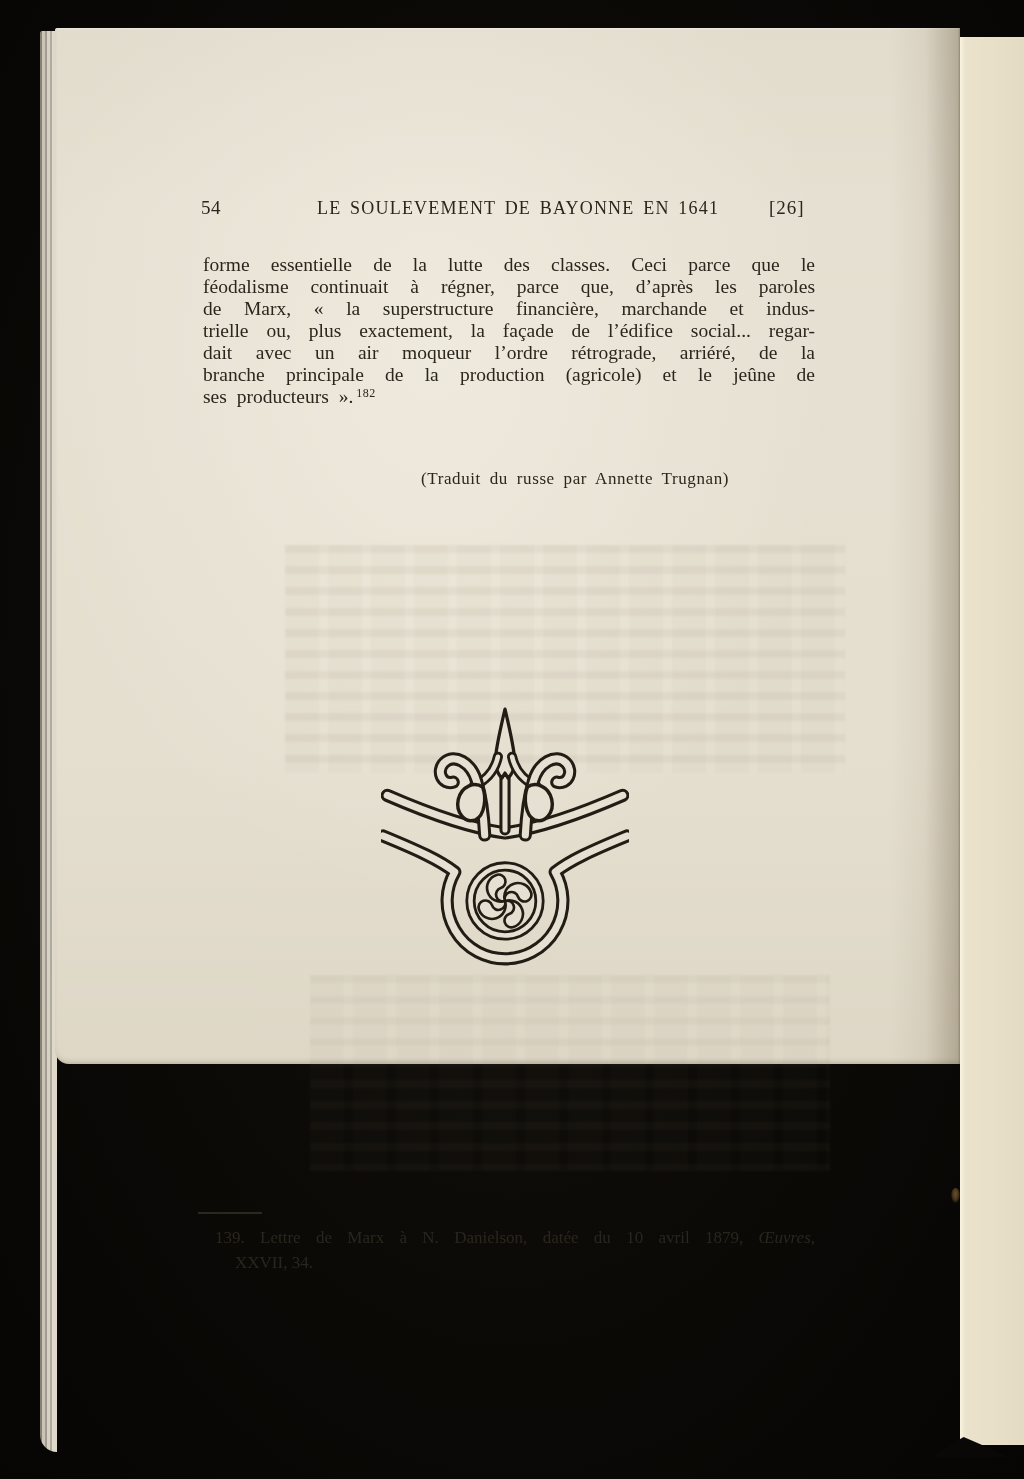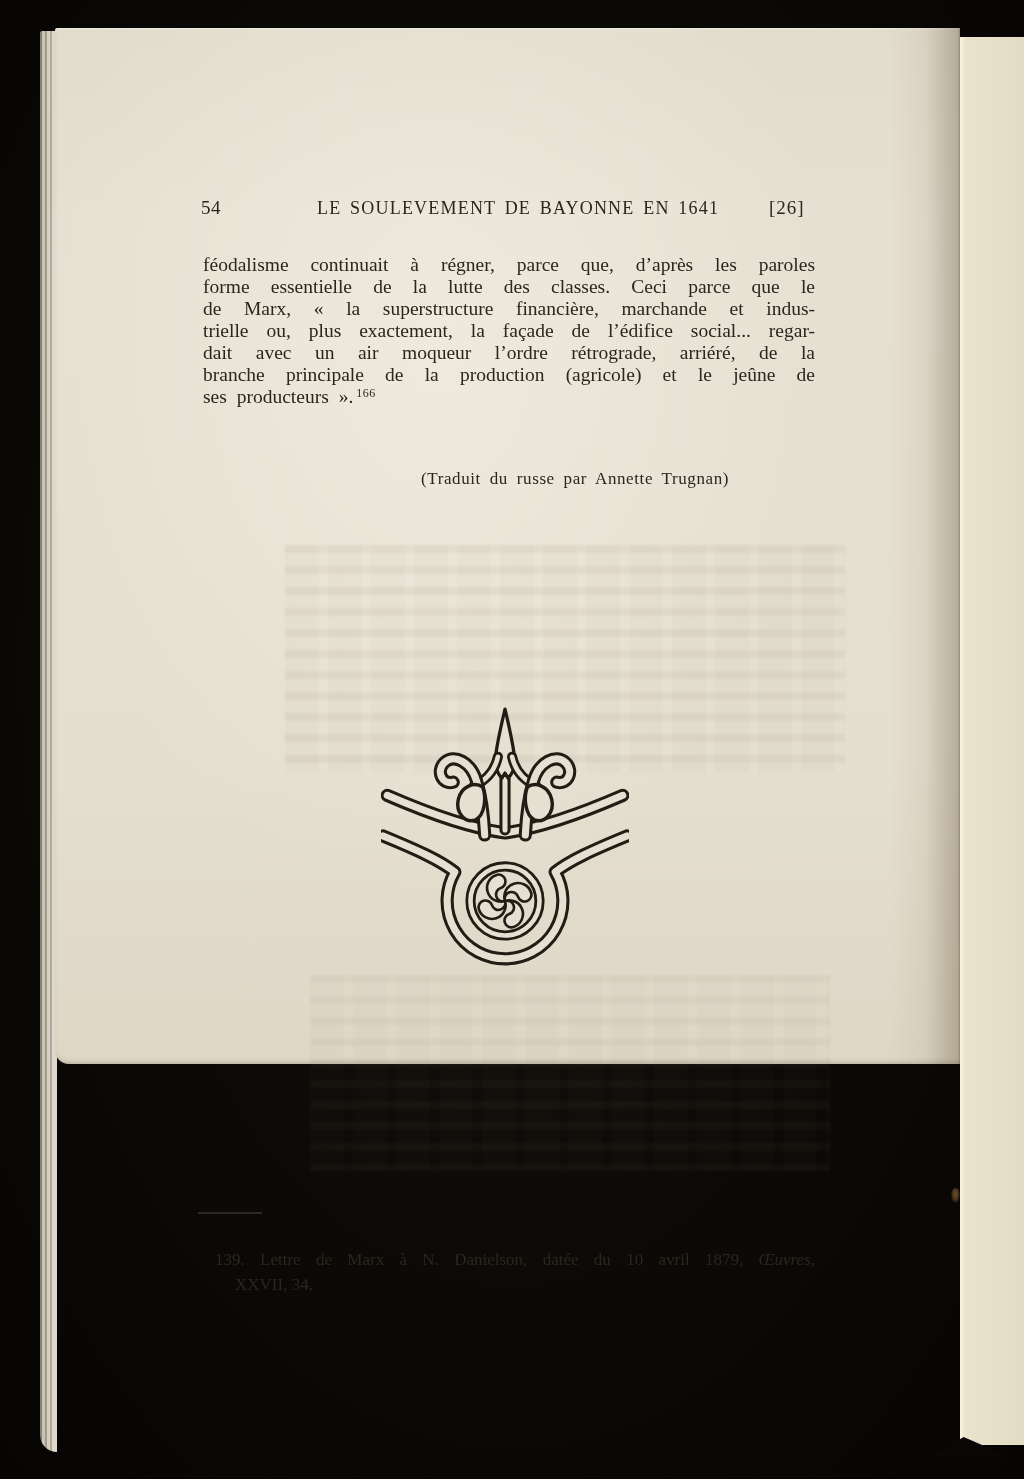--- a/index.html
+++ b/index.html
@@ -66,48 +66,48 @@
 
   .signature{position:absolute;left:440px;top:412px;width:400px;text-align:center;
              font-size:20px;letter-spacing:1.4px;word-spacing:2px;white-space:nowrap;}
   .translator{position:absolute;left:366px;top:441px;width:400px;text-align:left;
               font-size:17px;letter-spacing:.6px;word-spacing:4px;white-space:nowrap;}
 
   .ornament{position:absolute;left:326px;top:678px;width:248px;height:262px;}
 
   .fnrule{position:absolute;left:143px;top:1184px;width:64px;height:2px;background:#2d281f;}
   .footnote{position:absolute;left:148px;top:1197px;width:612px;font-size:17px;line-height:25px;}
-  .fn-l1{text-align:justify;text-align-last:justify;text-indent:12px;margin-top:22px;}
+  .fn-l1{text-align:justify;text-align-last:justify;text-indent:12px;}
   .fn-l1 i{font-style:italic;}
   .fn-l2{text-align:left;margin-left:32px;}
 </style>
 </head>
 <body>
 
 <div class="stage">
 
   <div class="stack"></div>
 
   <div class="page">
 
     <div class="ghost a"></div>
     <div class="ghost b"></div>
 
     <span class="folio">54</span>
     <span class="running">LE SOULEVEMENT DE BAYONNE EN 1641</span>
     <span class="folio-b">[26]</span>
 
     <div class="bodyblock">
+      <div class="bline">forme essentielle de la lutte des classes. Ceci parce que le</div>
       <div class="bline">féodalisme continuait à régner, parce que, d’après les paroles</div>
-      <div class="bline">forme essentielle de la lutte des classes. Ceci parce que le</div>
       <div class="bline">de Marx, « la superstructure financière, marchande et indus-</div>
       <div class="bline">trielle ou, plus exactement, la façade de l’édifice social... regar-</div>
       <div class="bline">dait avec un air moqueur l’ordre rétrograde, arriéré, de la</div>
       <div class="bline">branche principale de la production (agricole) et le jeûne de</div>
-      <div class="bline last"><span>ses producteurs ».</span><sup class="fnref">166</sup></div>
+      <div class="bline last"><span>ses producteurs ».</span><sup class="fnref">182</sup></div>
     </div>
 
     <div class="translator">(Traduit du russe par Annette Trugnan)</div>
 
     <svg class="ornament" viewBox="0 0 244 258" aria-hidden="true">
       <g fill="none" stroke-linecap="round" stroke-linejoin="round">
 
         <path d="M2,128 C36,142 58,152 72.6,163.5 A57,57 0 1 0 171.4,163.5 C186,152 208,142 242,128" stroke="#211d15" stroke-width="13"></path>
         <path d="M2,128 C36,142 58,152 72.6,163.5 A57,57 0 1 0 171.4,163.5 C186,152 208,142 242,128" stroke="#e6e0d2" stroke-width="7"></path>
 

